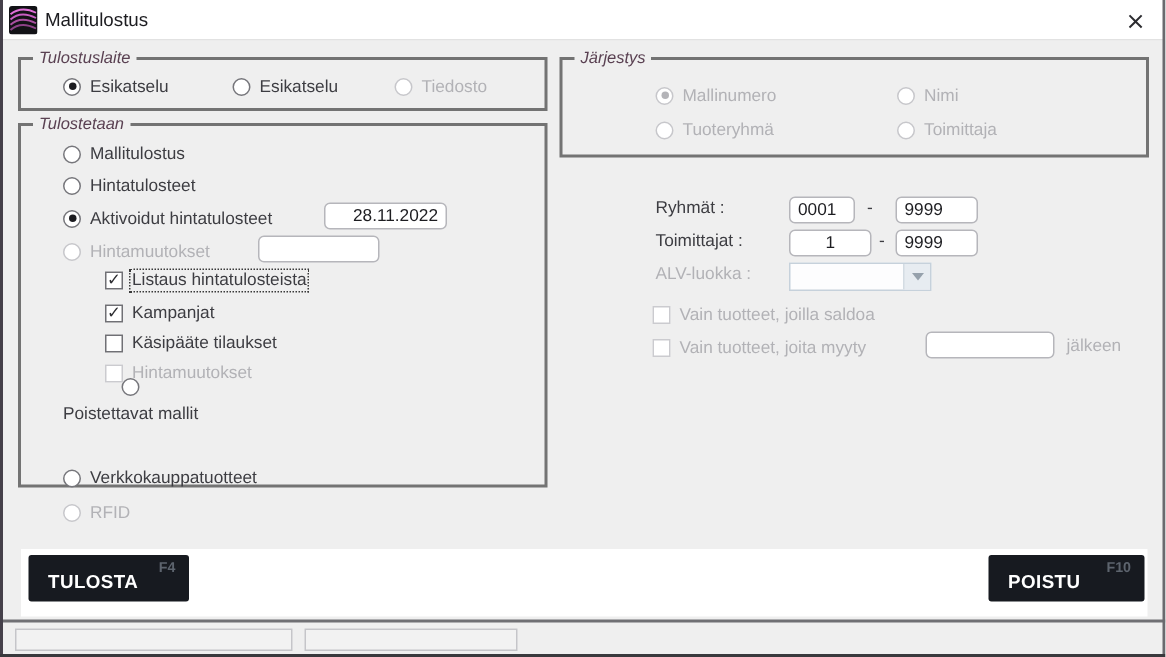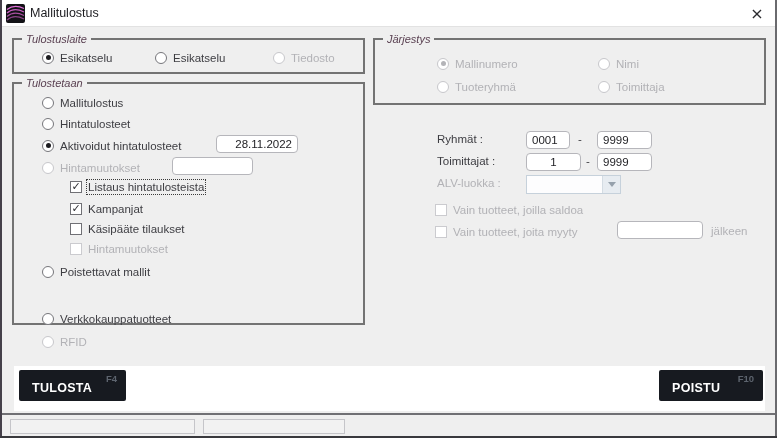--- a/index.html
+++ b/index.html
@@ -81,21 +81,21 @@
     <span class="legend">Tulostuslaite</span>
   </div>
   <div class="item sel" style="left:42px; top:50px;">
     <span class="radio"></span>
     <span>Esikatselu</span>
   </div>
   <div class="item" style="left:155px; top:50px;">
     <span class="radio"></span>
     <span>Esikatselu</span>
   </div>
-  <div class="item dis" style="left:273px; top:50px;">
+  <div class="item dis" style="left:263px; top:50px;">
     <span class="radio"></span>
     <span>Tiedosto</span>
   </div>
 
   <div class="group" style="left:12px; top:82px; width:353px; height:243px;">
     <span class="legend">Tulostetaan</span>
   </div>
   <div class="item" style="left:42px; top:95px;">
     <span class="radio"></span>
     <span>Mallitulostus</span>
@@ -125,21 +125,21 @@
   </div>
   <div class="item" style="left:70px; top:221px;">
     <span class="cb"></span>
     <span>Käsipääte tilaukset</span>
   </div>
   <div class="item dis" style="left:70px; top:241px;">
     <span class="cb"></span>
     <span>Hintamuutokset</span>
   </div>
 
-  <div class="item" style="left:42px; top:264px;">
+  <div class="item" style="left:42px; top:252px;flex-direction:column;">
     <span class="radio"></span>
     <span>Poistettavat mallit</span>
   </div>
   <div class="item" style="left:42px; top:311px;">
     <span class="radio"></span>
     <span>Verkkokauppatuotteet</span>
   </div>
   <div class="item dis" style="left:42px; top:334px;">
     <span class="radio"></span>
     <span>RFID</span>

